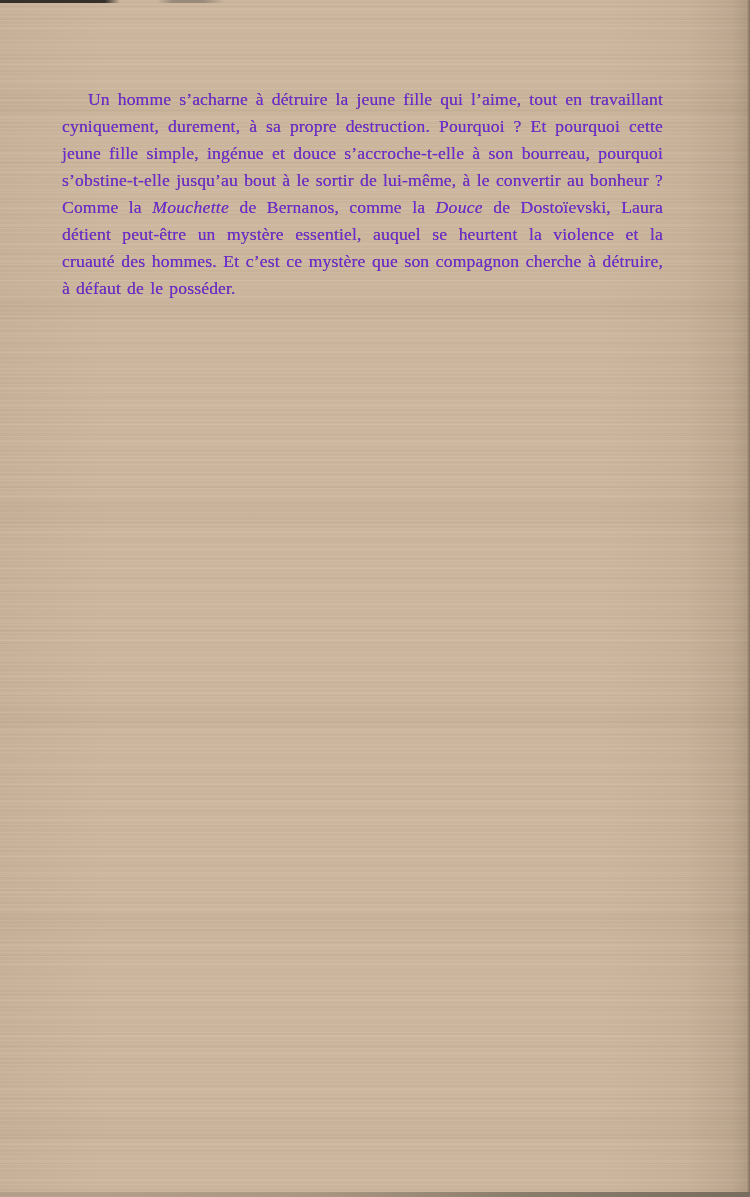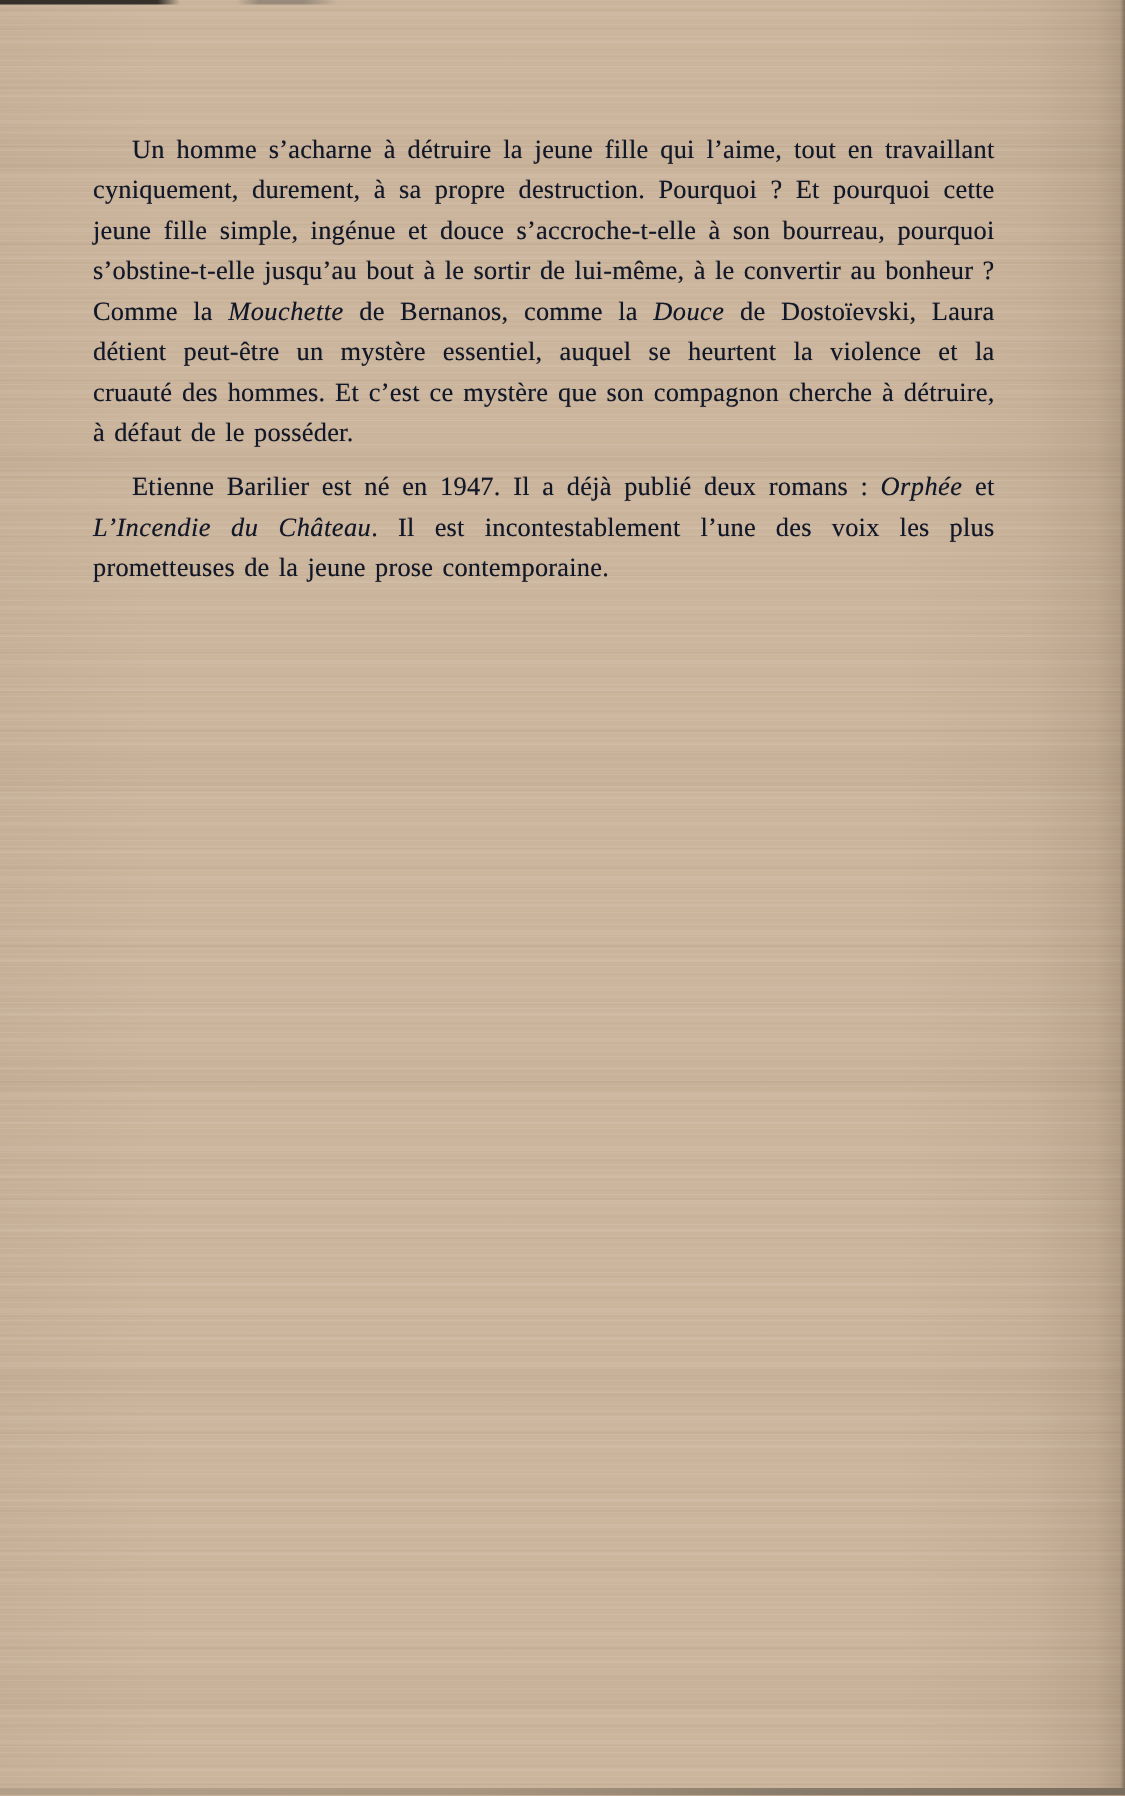--- a/index.html
+++ b/index.html
@@ -53,21 +53,21 @@
       rgba(132,117,98,0.30) 0%,
       rgba(132,117,98,0.48) 42%,
       rgba(126,114,98,0.85) 70%,
       #796d5f 100%);
   }
   .text-block {
     position: absolute;
     left: 62px;
     top: 86px;
     width: 601px;
-    color: #0f172a;
+    color: #6d28d9;
     font-size: 17.6px;
     line-height: 27px;
     text-align: justify;
     word-spacing: 1.6px;
     letter-spacing: 0.15px;
     text-shadow: 0 0 0.5px rgba(68,52,35,0.65);
   }
   .text-block p {
     margin: 0;
     text-indent: 26px;
@@ -83,14 +83,13 @@
 </head>
 <body>
 
 <div class="paper"></div>
 <div class="edge-top"></div>
 <div class="edge-right"></div>
 <div class="edge-bottom"></div>
 
 <div class="text-block">
     <p><span>Un homme s’acharne à détruire la jeune fille qui l’aime, tout en travaillant cyniquement, durement, à sa propre destruction. Pourquoi&nbsp;? Et pourquoi cette jeune fille simple, ingénue et douce s’accroche-t-elle à son bourreau, pourquoi s’obstine-t-elle jusqu’au bout à le sortir de lui-même, à le convertir au bonheur&nbsp;? Comme la </span><em>Mouchette</em><span> de Bernanos, comme la </span><em>Douce</em><span> de Dostoïevski, Laura détient peut-être un mystère essentiel, auquel se heurtent la violence et la cruauté des hommes. Et c’est ce mystère que son compagnon cherche à détruire, à défaut de le posséder.</span></p>
-    <p><span>Etienne Barilier est né en 1947. Il a déjà publié deux romans&nbsp;: </span><em>Orphée</em><span> et </span><em>L’Incendie du Château</em><span>. Il est incontestablement l’une des voix les plus prometteuses de la jeune prose contemporaine.</span></p>
   </div>
 
 </body></html>

